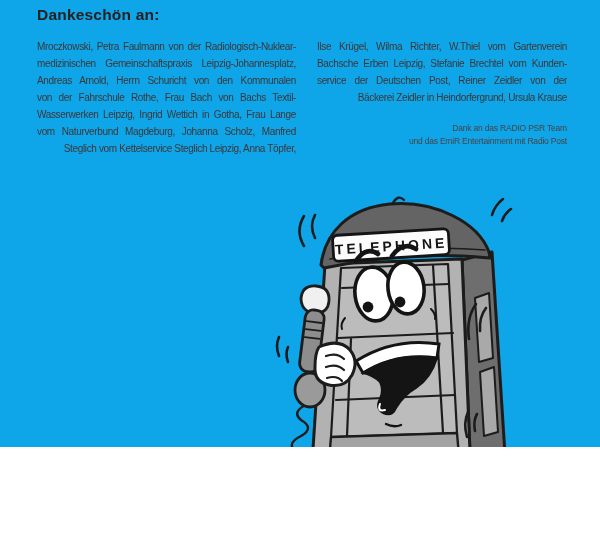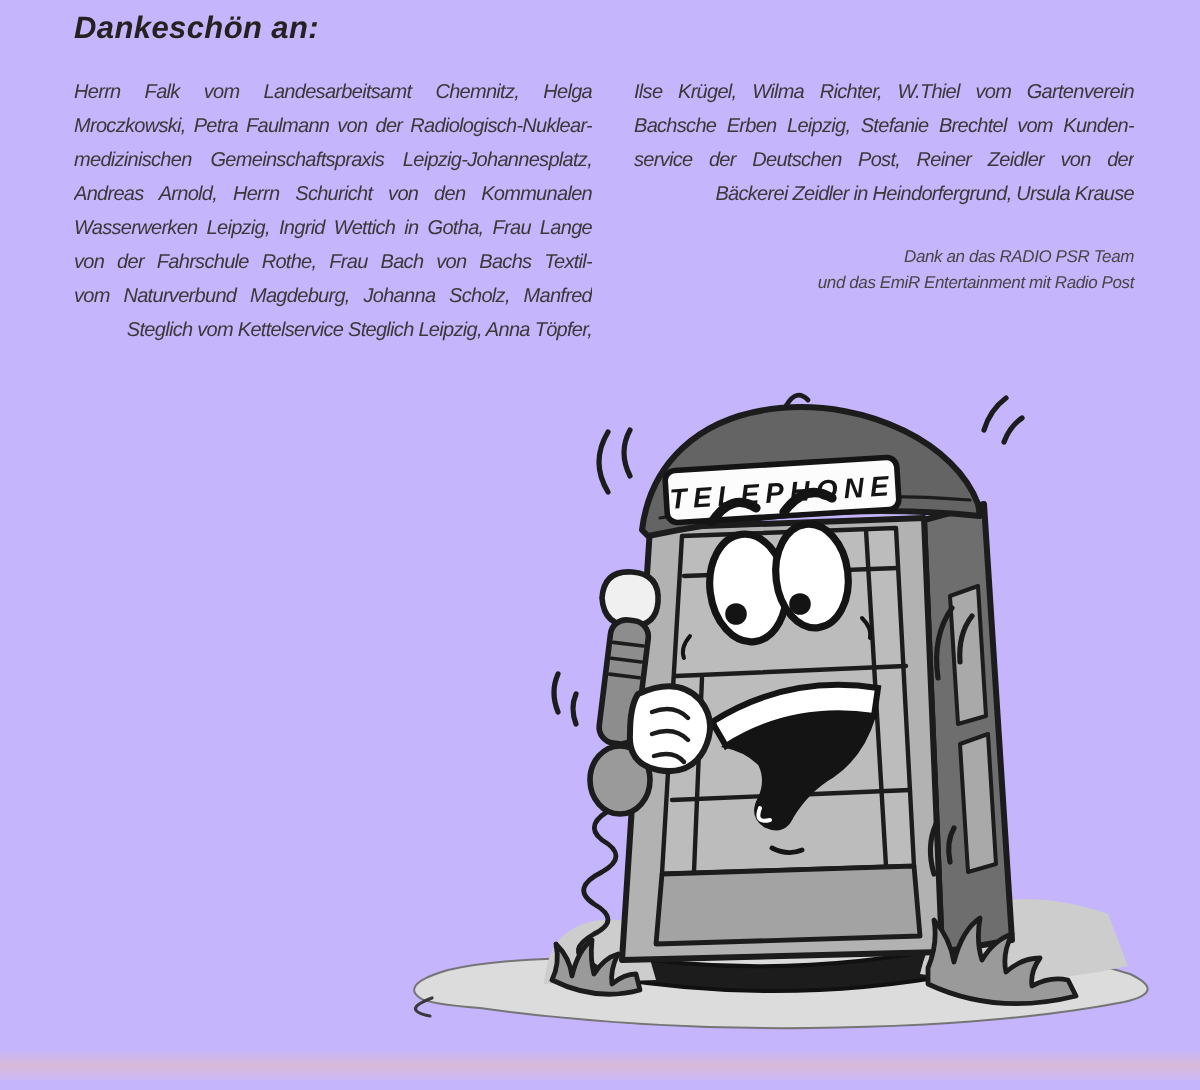--- a/index.html
+++ b/index.html
@@ -2,24 +2,23 @@
 <html><head>
 <meta charset="utf-8">
 <style>
   html,body{margin:0;padding:0;}
   body{
     font-family:"Liberation Sans","DejaVu Sans",sans-serif;
     background:#ffffff;
   }
   .page{
     position:relative;
-    width:600px;height:545px;
-    background:#c4b5fd;
+    width:600px;height:447px;
+    background:#0ea5e9;
     overflow:hidden;
-    font-style:italic;
   }
   .page-title{
     position:absolute;left:37px;top:6px;margin:0;
     font-size:15.5px;font-weight:bold;color:#262020;
     letter-spacing:.2px;
   }
   .col{
     position:absolute;top:41px;
     font-size:10px;color:#3d3737;
     letter-spacing:-.35px;
@@ -50,26 +49,25 @@
   }
 </style>
 </head>
 <body>
 
 <div class="page">
 
   <h1 class="page-title">Dankeschön an:</h1>
 
   <div class="col col-left">
-    <div class="line">Herrn Falk vom Landesarbeitsamt Chemnitz, Helga</div>
     <div class="line">Mroczkowski, Petra Faulmann von der Radiologisch-Nuklear-</div>
     <div class="line">medizinischen Gemeinschaftspraxis Leipzig-Johannesplatz,</div>
     <div class="line">Andreas Arnold, Herrn Schuricht von den Kommunalen</div>
+    <div class="line">von der Fahrschule Rothe, Frau Bach von Bachs Textil-</div>
     <div class="line">Wasserwerken Leipzig, Ingrid Wettich in Gotha, Frau Lange</div>
-    <div class="line">von der Fahrschule Rothe, Frau Bach von Bachs Textil-</div>
     <div class="line">vom Naturverbund Magdeburg, Johanna Scholz, Manfred</div>
     <div class="line last">Steglich vom Kettelservice Steglich Leipzig, Anna Töpfer,</div>
   </div>
 
   <div class="col col-right">
     <div class="line">Ilse Krügel, Wilma Richter, W.Thiel vom Gartenverein</div>
     <div class="line">Bachsche Erben Leipzig, Stefanie Brechtel vom Kunden-</div>
     <div class="line">service der Deutschen Post, Reiner Zeidler von der</div>
     <div class="line last">Bäckerei Zeidler in Heindorfergrund, Ursula Krause</div>
     <div class="credits">

